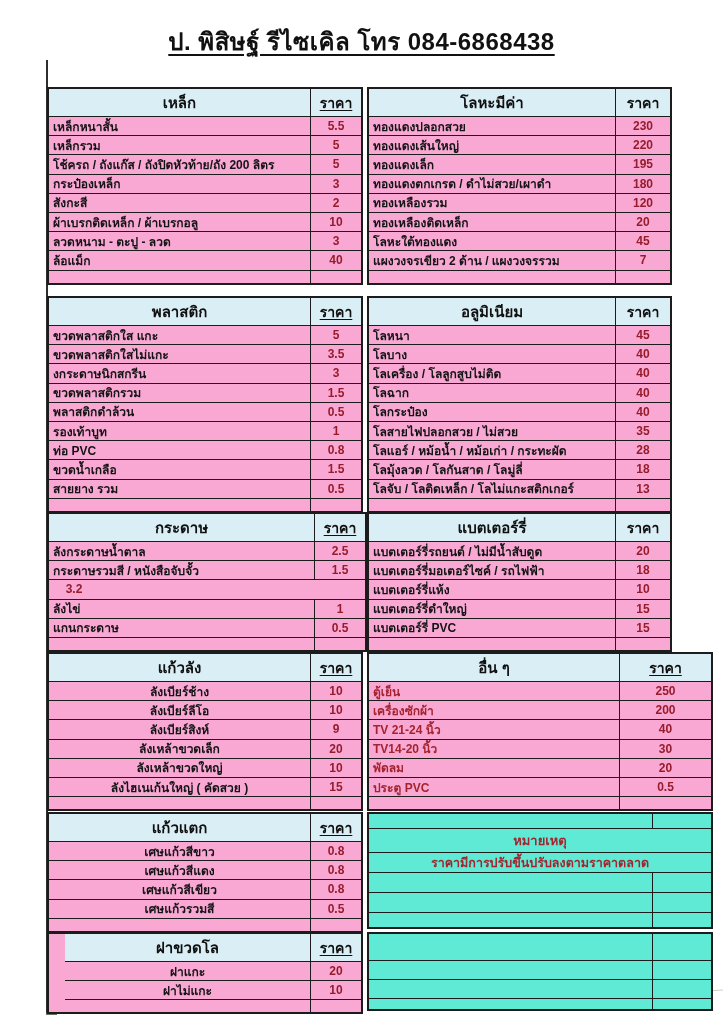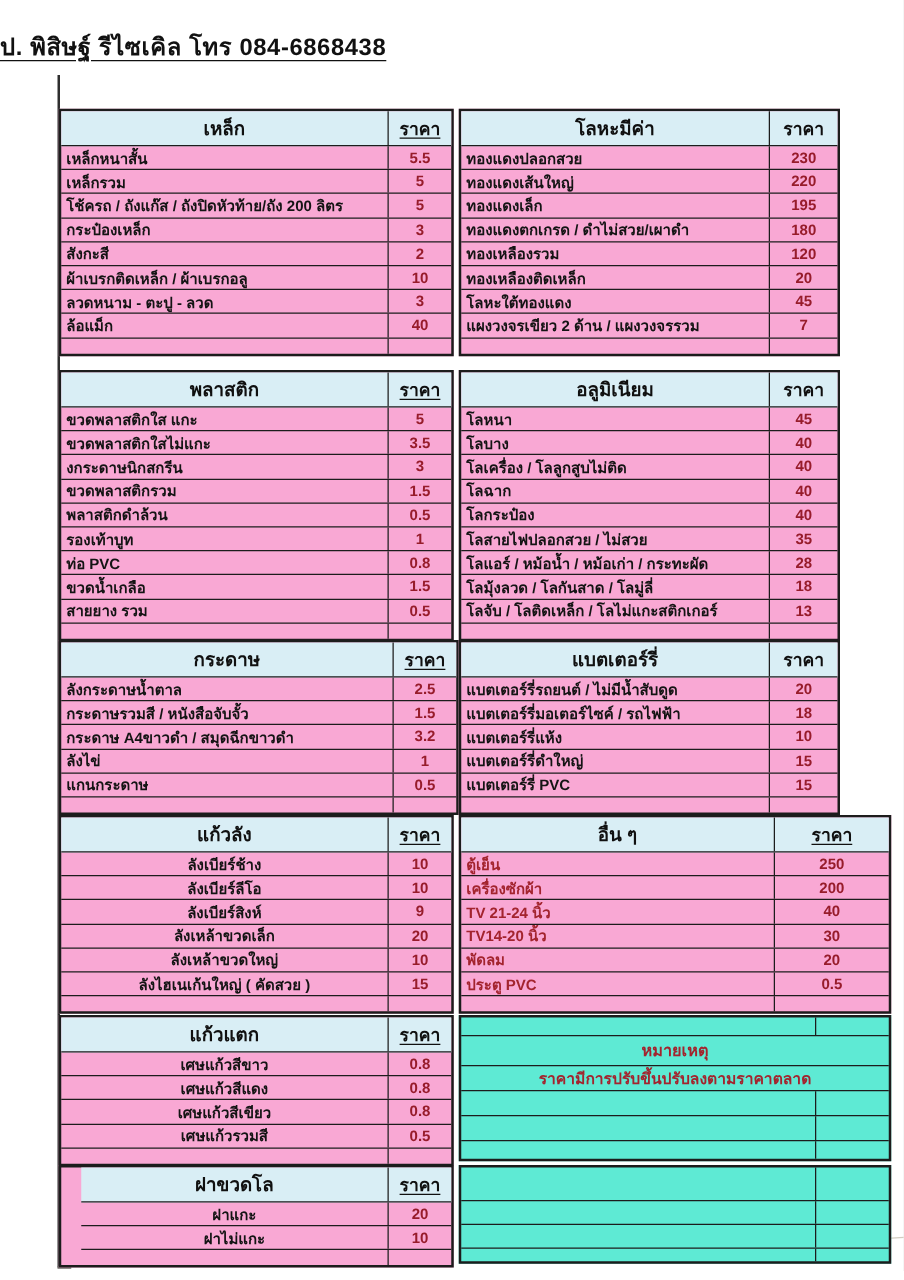--- a/index.html
+++ b/index.html
@@ -10,22 +10,22 @@
     --date-red:#c1272d;
   }
   *{box-sizing:border-box;margin:0;padding:0;}
   html,body{background:#e8e8e6;}
   body{font-family:"Liberation Sans","DejaVu Sans",sans-serif;}
   .page{
     position:relative;width:723px;height:1024px;background:#ffffff;
     overflow:hidden;margin:0 auto;
   }
   .title{
-    position:absolute;top:22px;left:0;width:723px;text-align:left;
-    font-size:19px;font-weight:bold;color:#111;
+    position:absolute;top:22px;left:0;width:723px;text-align:center;
+    font-size:24px;font-weight:bold;color:#111;
     text-decoration:underline;text-underline-offset:4px;letter-spacing:.5px;
   }
   .date{
     position:absolute;top:59px;right:56px;font-size:13px;font-weight:bold;
     color:var(--date-red);text-decoration:underline;text-underline-offset:3px;margin-top:48px;
   }
   .vline{position:absolute;left:46px;top:60px;width:1.6px;height:954px;background:#2e2e2e;}
   .vtick{position:absolute;left:46px;top:1013px;width:11px;height:1.6px;background:#6b6b66;}
   .scan-line{
     position:absolute;left:468px;top:997px;width:256px;height:1.4px;
@@ -285,21 +285,20 @@
 
     <div class="pt-row">
         <div class="pt-name">ลังกระดาษน้ำตาล</div>
         <div class="pt-price">2.5</div>
       </div>
         <div class="pt-row">
         <div class="pt-name">กระดาษรวมสี / หนังสือจับจั้ว</div>
         <div class="pt-price">1.5</div>
       </div>
         <div class="pt-row">
-        <div class="pt-name">กระดาษ A4ขาวดำ / สมุดฉีกขาวดำ</div>
         <div class="pt-price">3.2</div>
       </div>
         <div class="pt-row">
         <div class="pt-name">ลังไข่</div>
         <div class="pt-price">1</div>
       </div>
         <div class="pt-row">
         <div class="pt-name">แกนกระดาษ</div>
         <div class="pt-price">0.5</div>
       </div>

